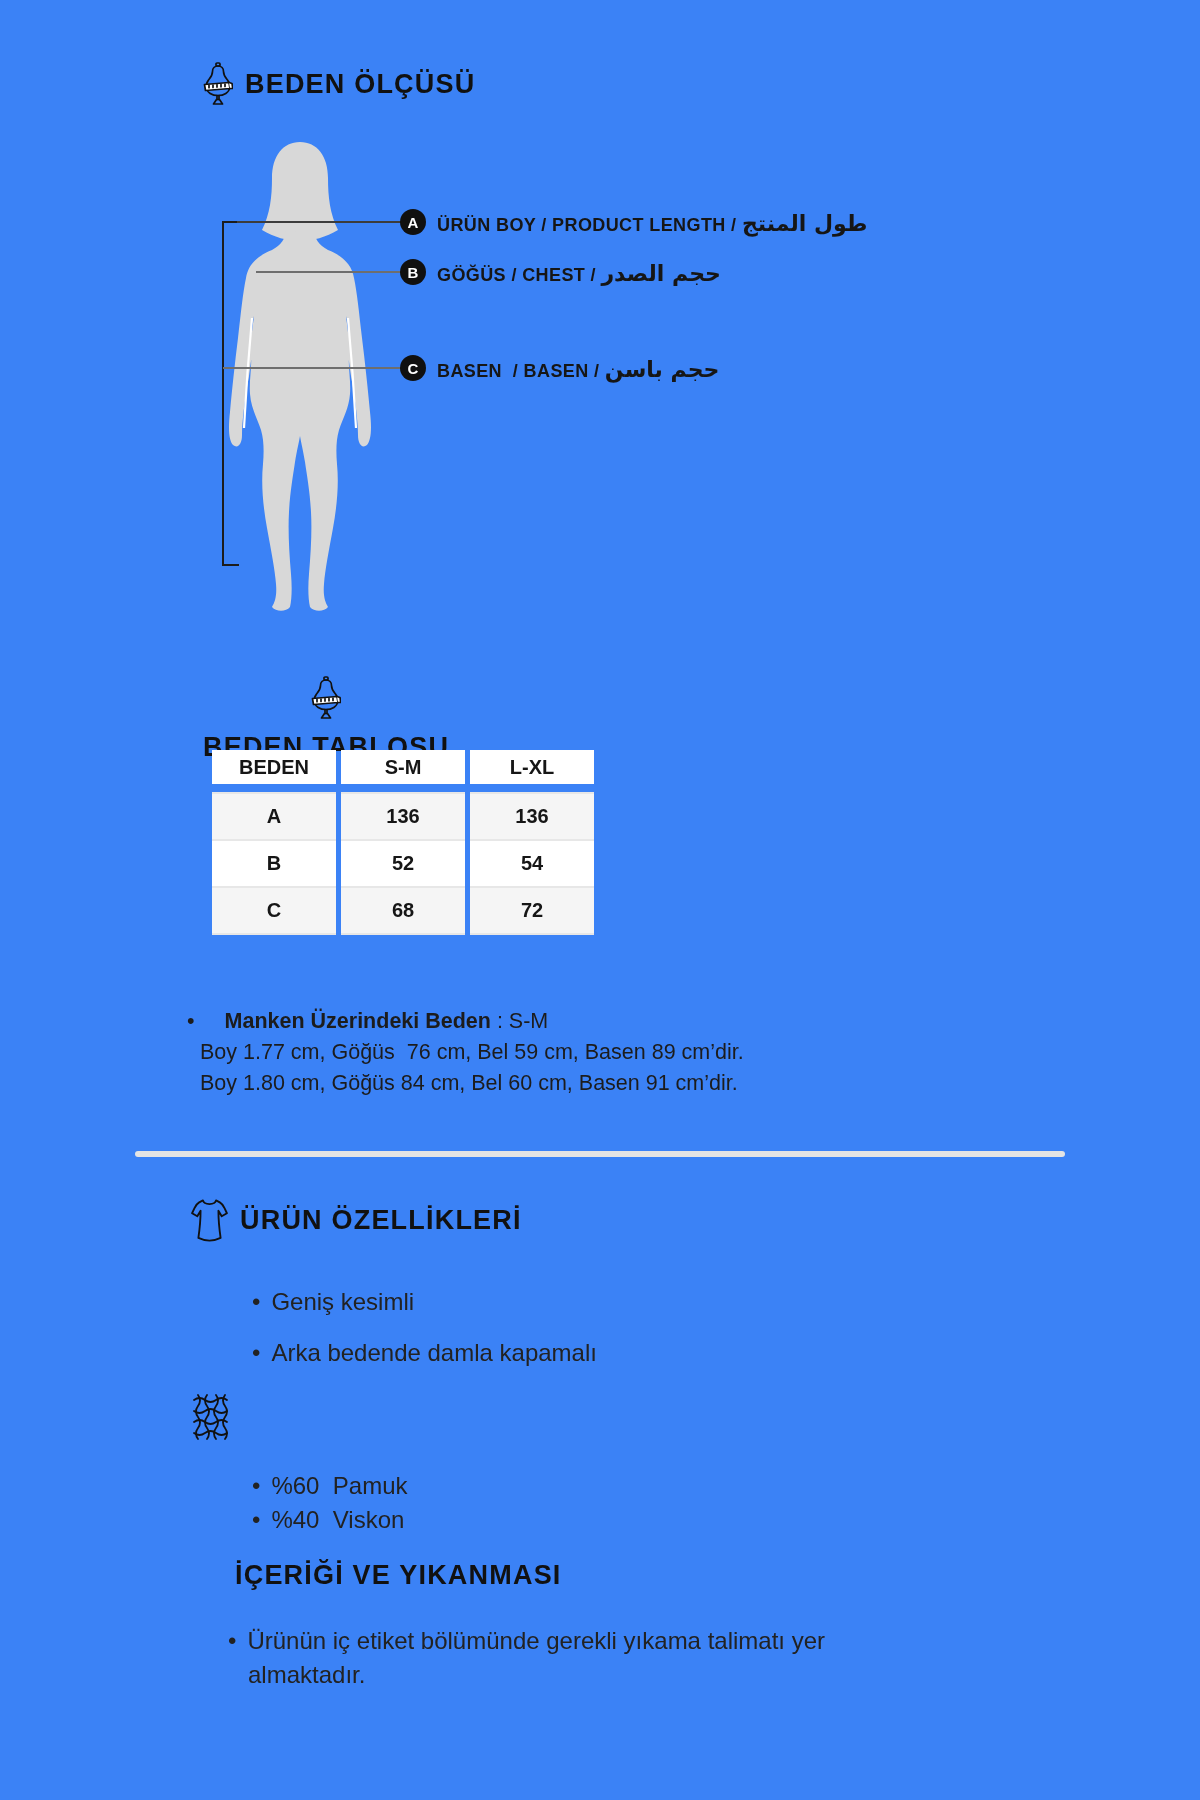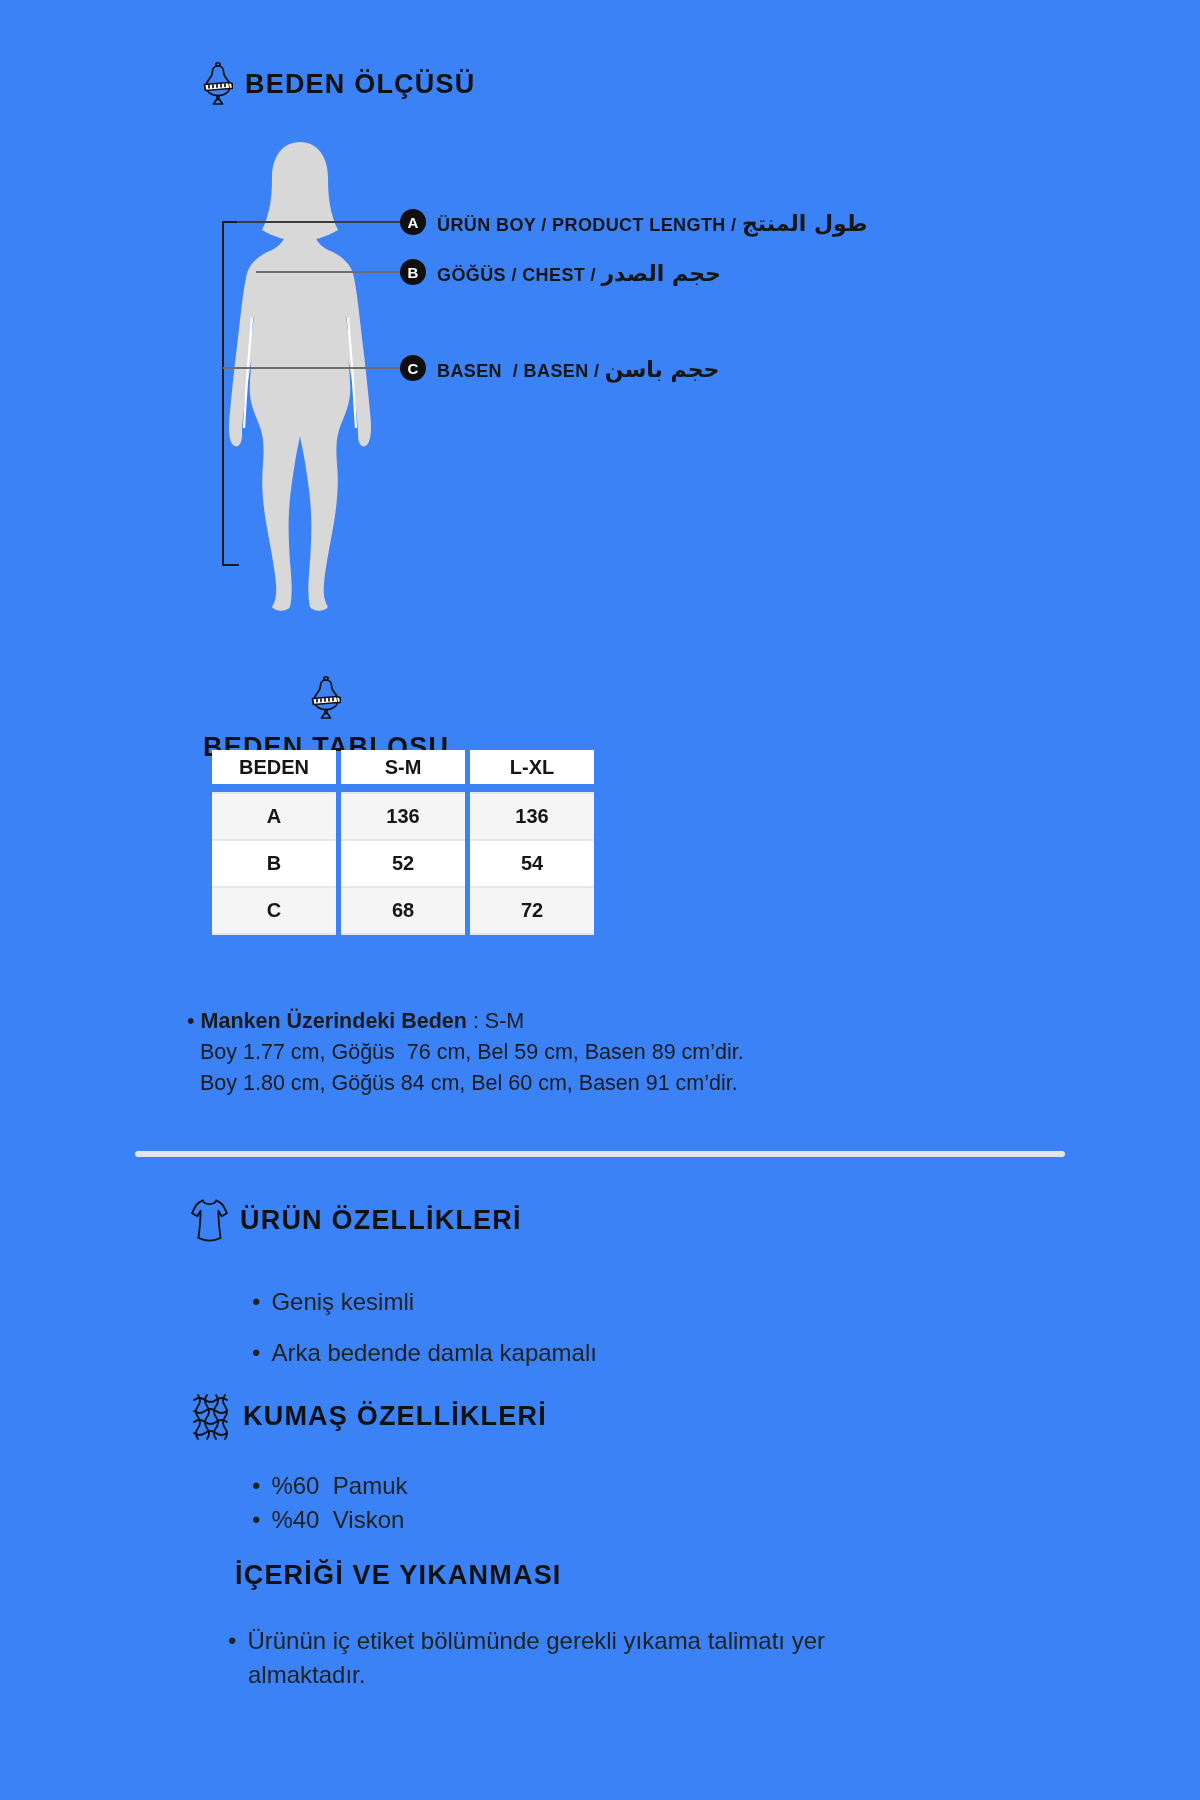--- a/index.html
+++ b/index.html
@@ -30,21 +30,21 @@
   .trow.head{margin-bottom:8px;}
   .cell{height:45px;display:flex;align-items:center;justify-content:center;
     font-size:20px;font-weight:700;color:#161616;border-top:2px solid #e7e7e7;}
   .trow.stripe .cell{background:#f5f5f5;}
   .trow.white .cell{background:#ffffff;}
   .trow.last .cell{border-bottom:2px solid #e7e7e7;}
 
   
   .model-info{position:absolute;left:187px;top:1006px;font-size:21.5px;line-height:31px;color:#1c1c1c;}
   .model-info .lead{white-space:pre-wrap;}
-  .model-info .lead b{font-weight:700;}
+  .model-info .lead b{font-weight:700;margin-left:24px;}
   .model-info .cont{padding-left:13px;white-space:pre-wrap;}
 
   .divider{position:absolute;left:135px;top:1151px;width:930px;height:6px;background:#e4e4e4;border-radius:3px;}
 
   
   .bullets{position:absolute;list-style:none;margin:0;padding:0;}
   .bullets li{font-size:24px;color:#222;white-space:pre-wrap;}
   .bullets li::before{content:"•";margin-right:11px;}
   .bullets.features{left:252px;top:1266px;}
   .bullets.features li{line-height:31px;margin-top:20px;}
@@ -209,21 +209,20 @@
         <path d="M7,3 q4,5.5 0,11 q-4,5.5 0,11 q4,5.5 0,11 q-4,5.5 0,11"></path>
         <path d="M16,3 q-4,5.5 0,11 q4,5.5 0,11 q-4,5.5 0,11 q4,5.5 0,11"></path>
         <path d="M25,3 q4,5.5 0,11 q-4,5.5 0,11 q4,5.5 0,11 q-4,5.5 0,11"></path>
         <path d="M34,3 q-4,5.5 0,11 q4,5.5 0,11 q-4,5.5 0,11 q4,5.5 0,11"></path>
         <path d="M3,8 q5.5,-4 11,0 q5.5,4 11,0 q5.5,-4 11,0"></path>
         <path d="M3,19 q5.5,4 11,0 q5.5,-4 11,0 q5.5,4 11,0"></path>
         <path d="M3,30 q5.5,-4 11,0 q5.5,4 11,0 q5.5,-4 11,0"></path>
         <path d="M3,41 q5.5,4 11,0 q5.5,-4 11,0 q5.5,4 11,0"></path>
       </g>
     </svg>
-    <span class="title">KUMAŞ ÖZELLİKLERİ</span>
   </div>
   <ul class="bullets fabric">
     <li>%60  Pamuk</li>
     <li>%40  Viskon</li>
   </ul>
 
   <div class="plain-title" style="left:235px;top:1560px;">İÇERİĞİ VE YIKANMASI</div>
   <ul class="bullets care">
     <li>Ürünün iç etiket bölümünde gerekli yıkama talimatı yer almaktadır.</li>
   </ul>

